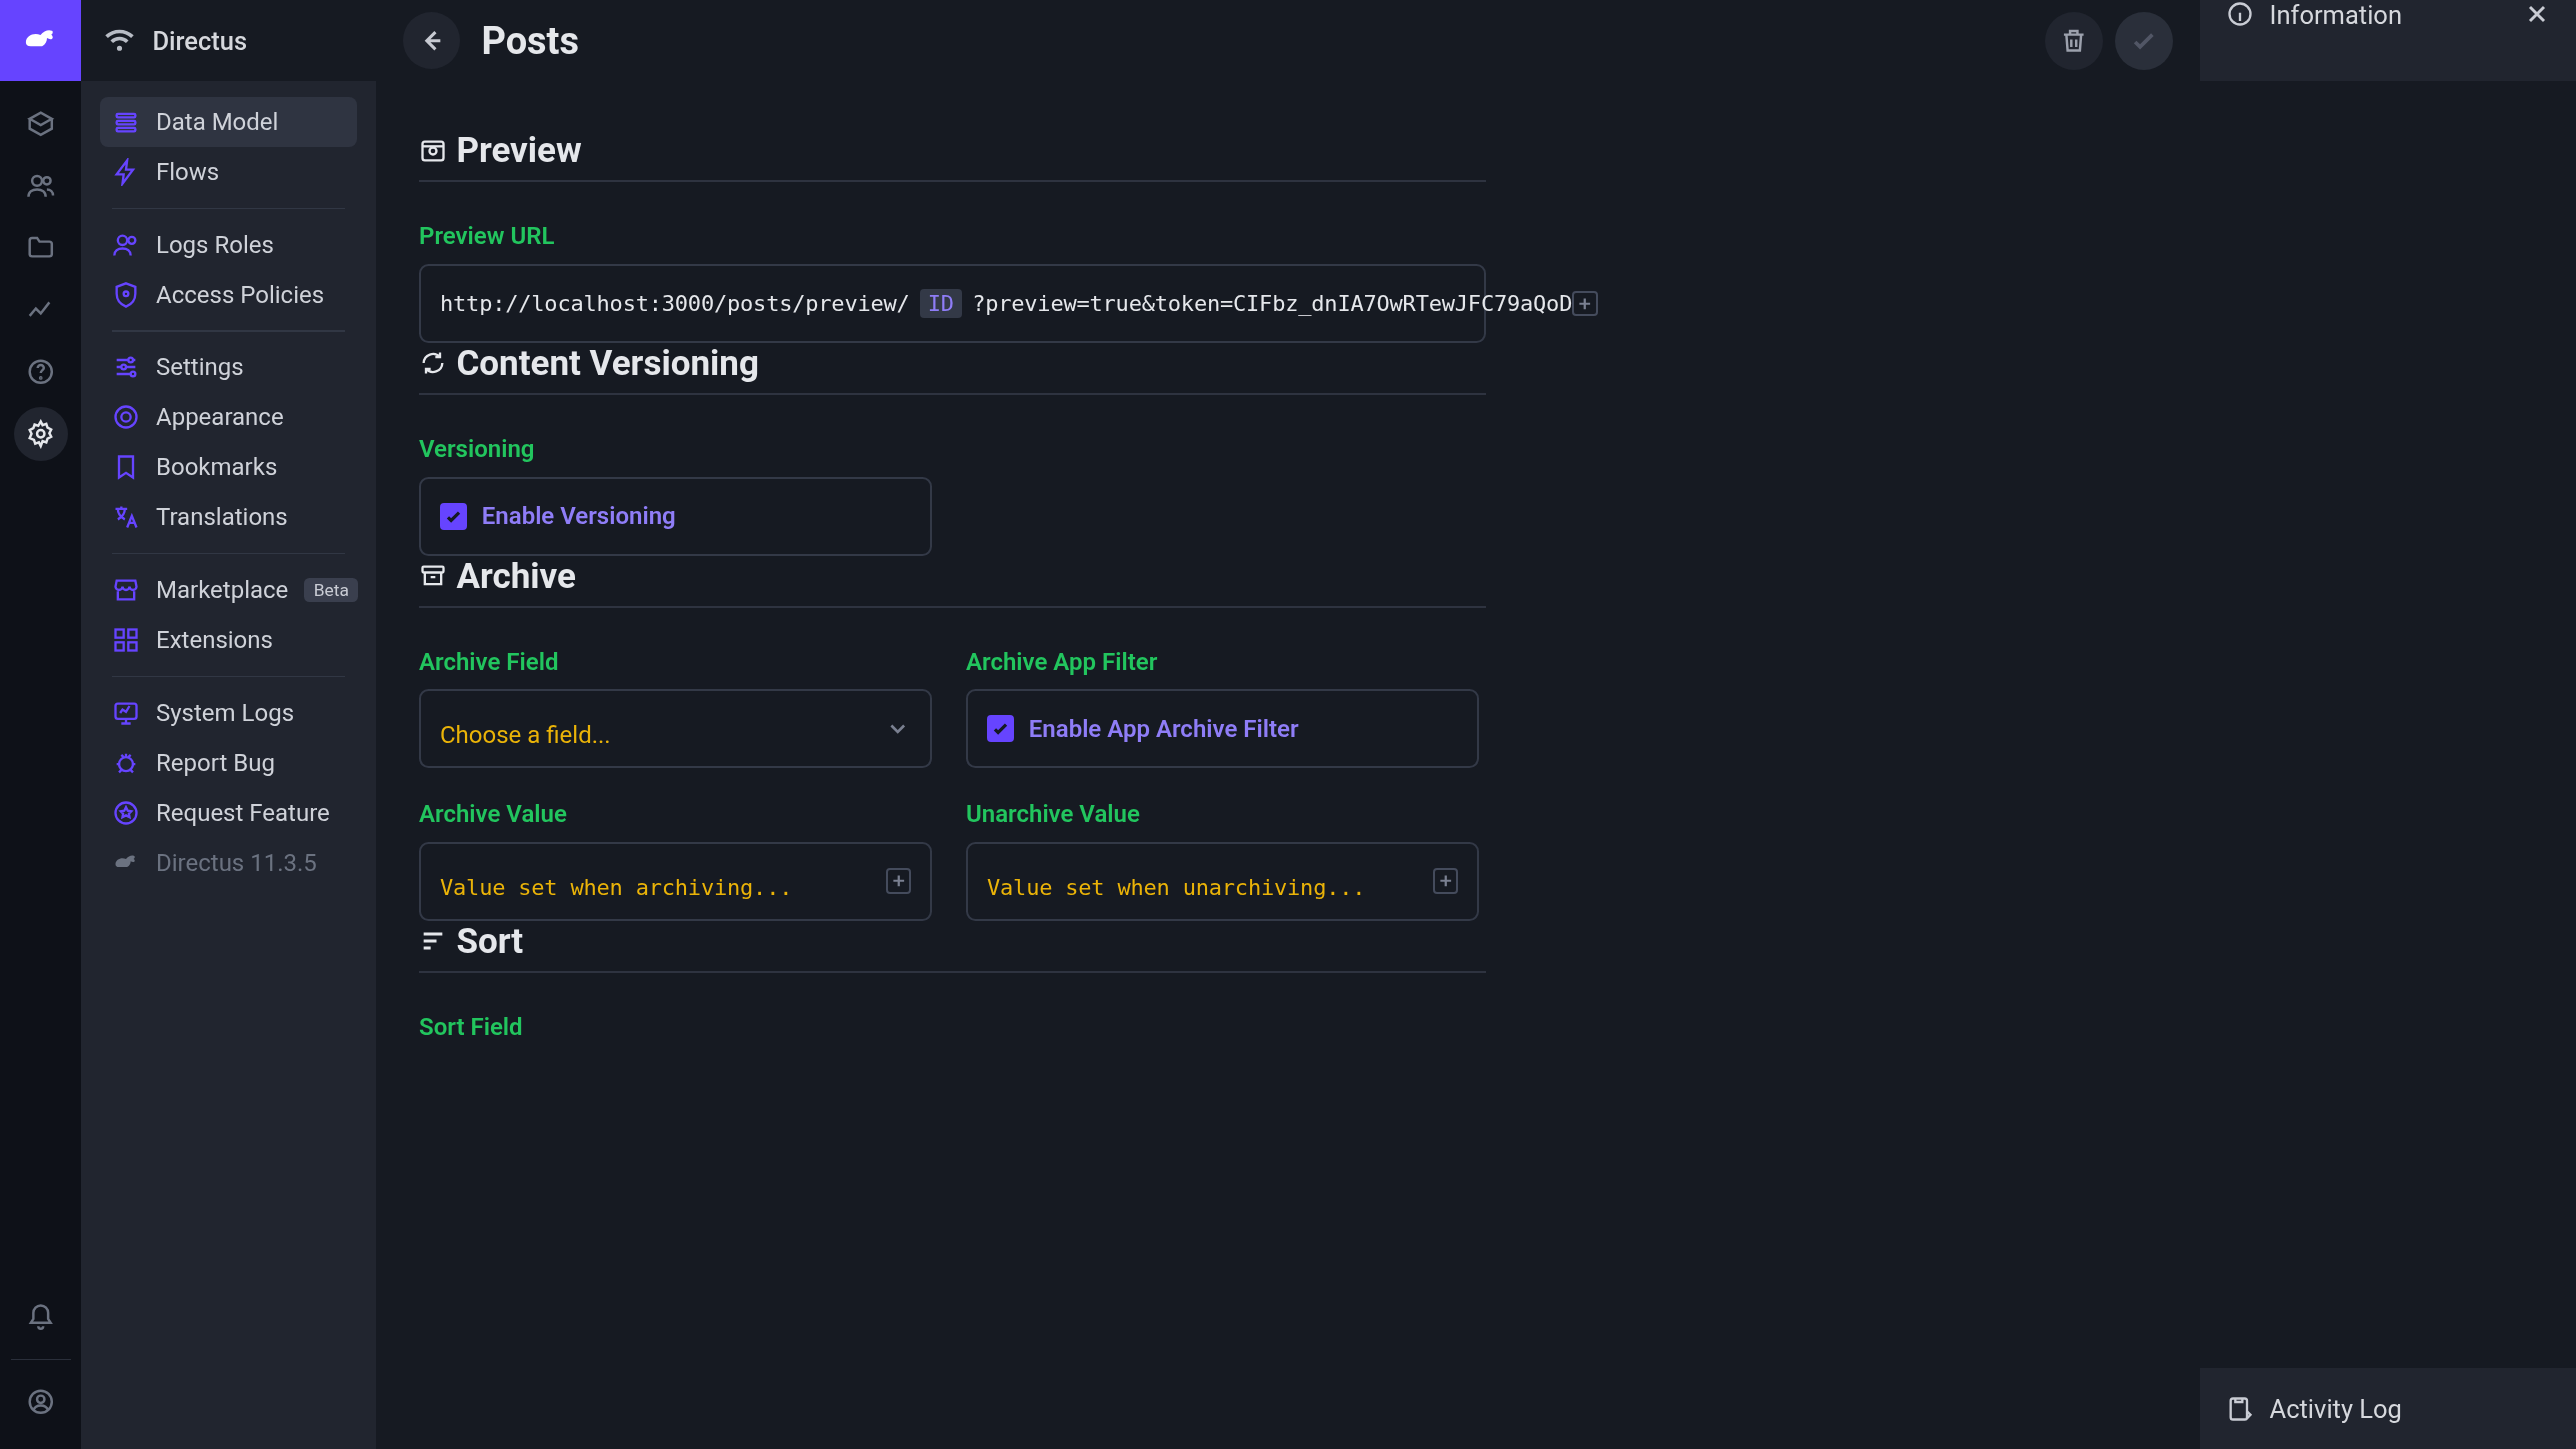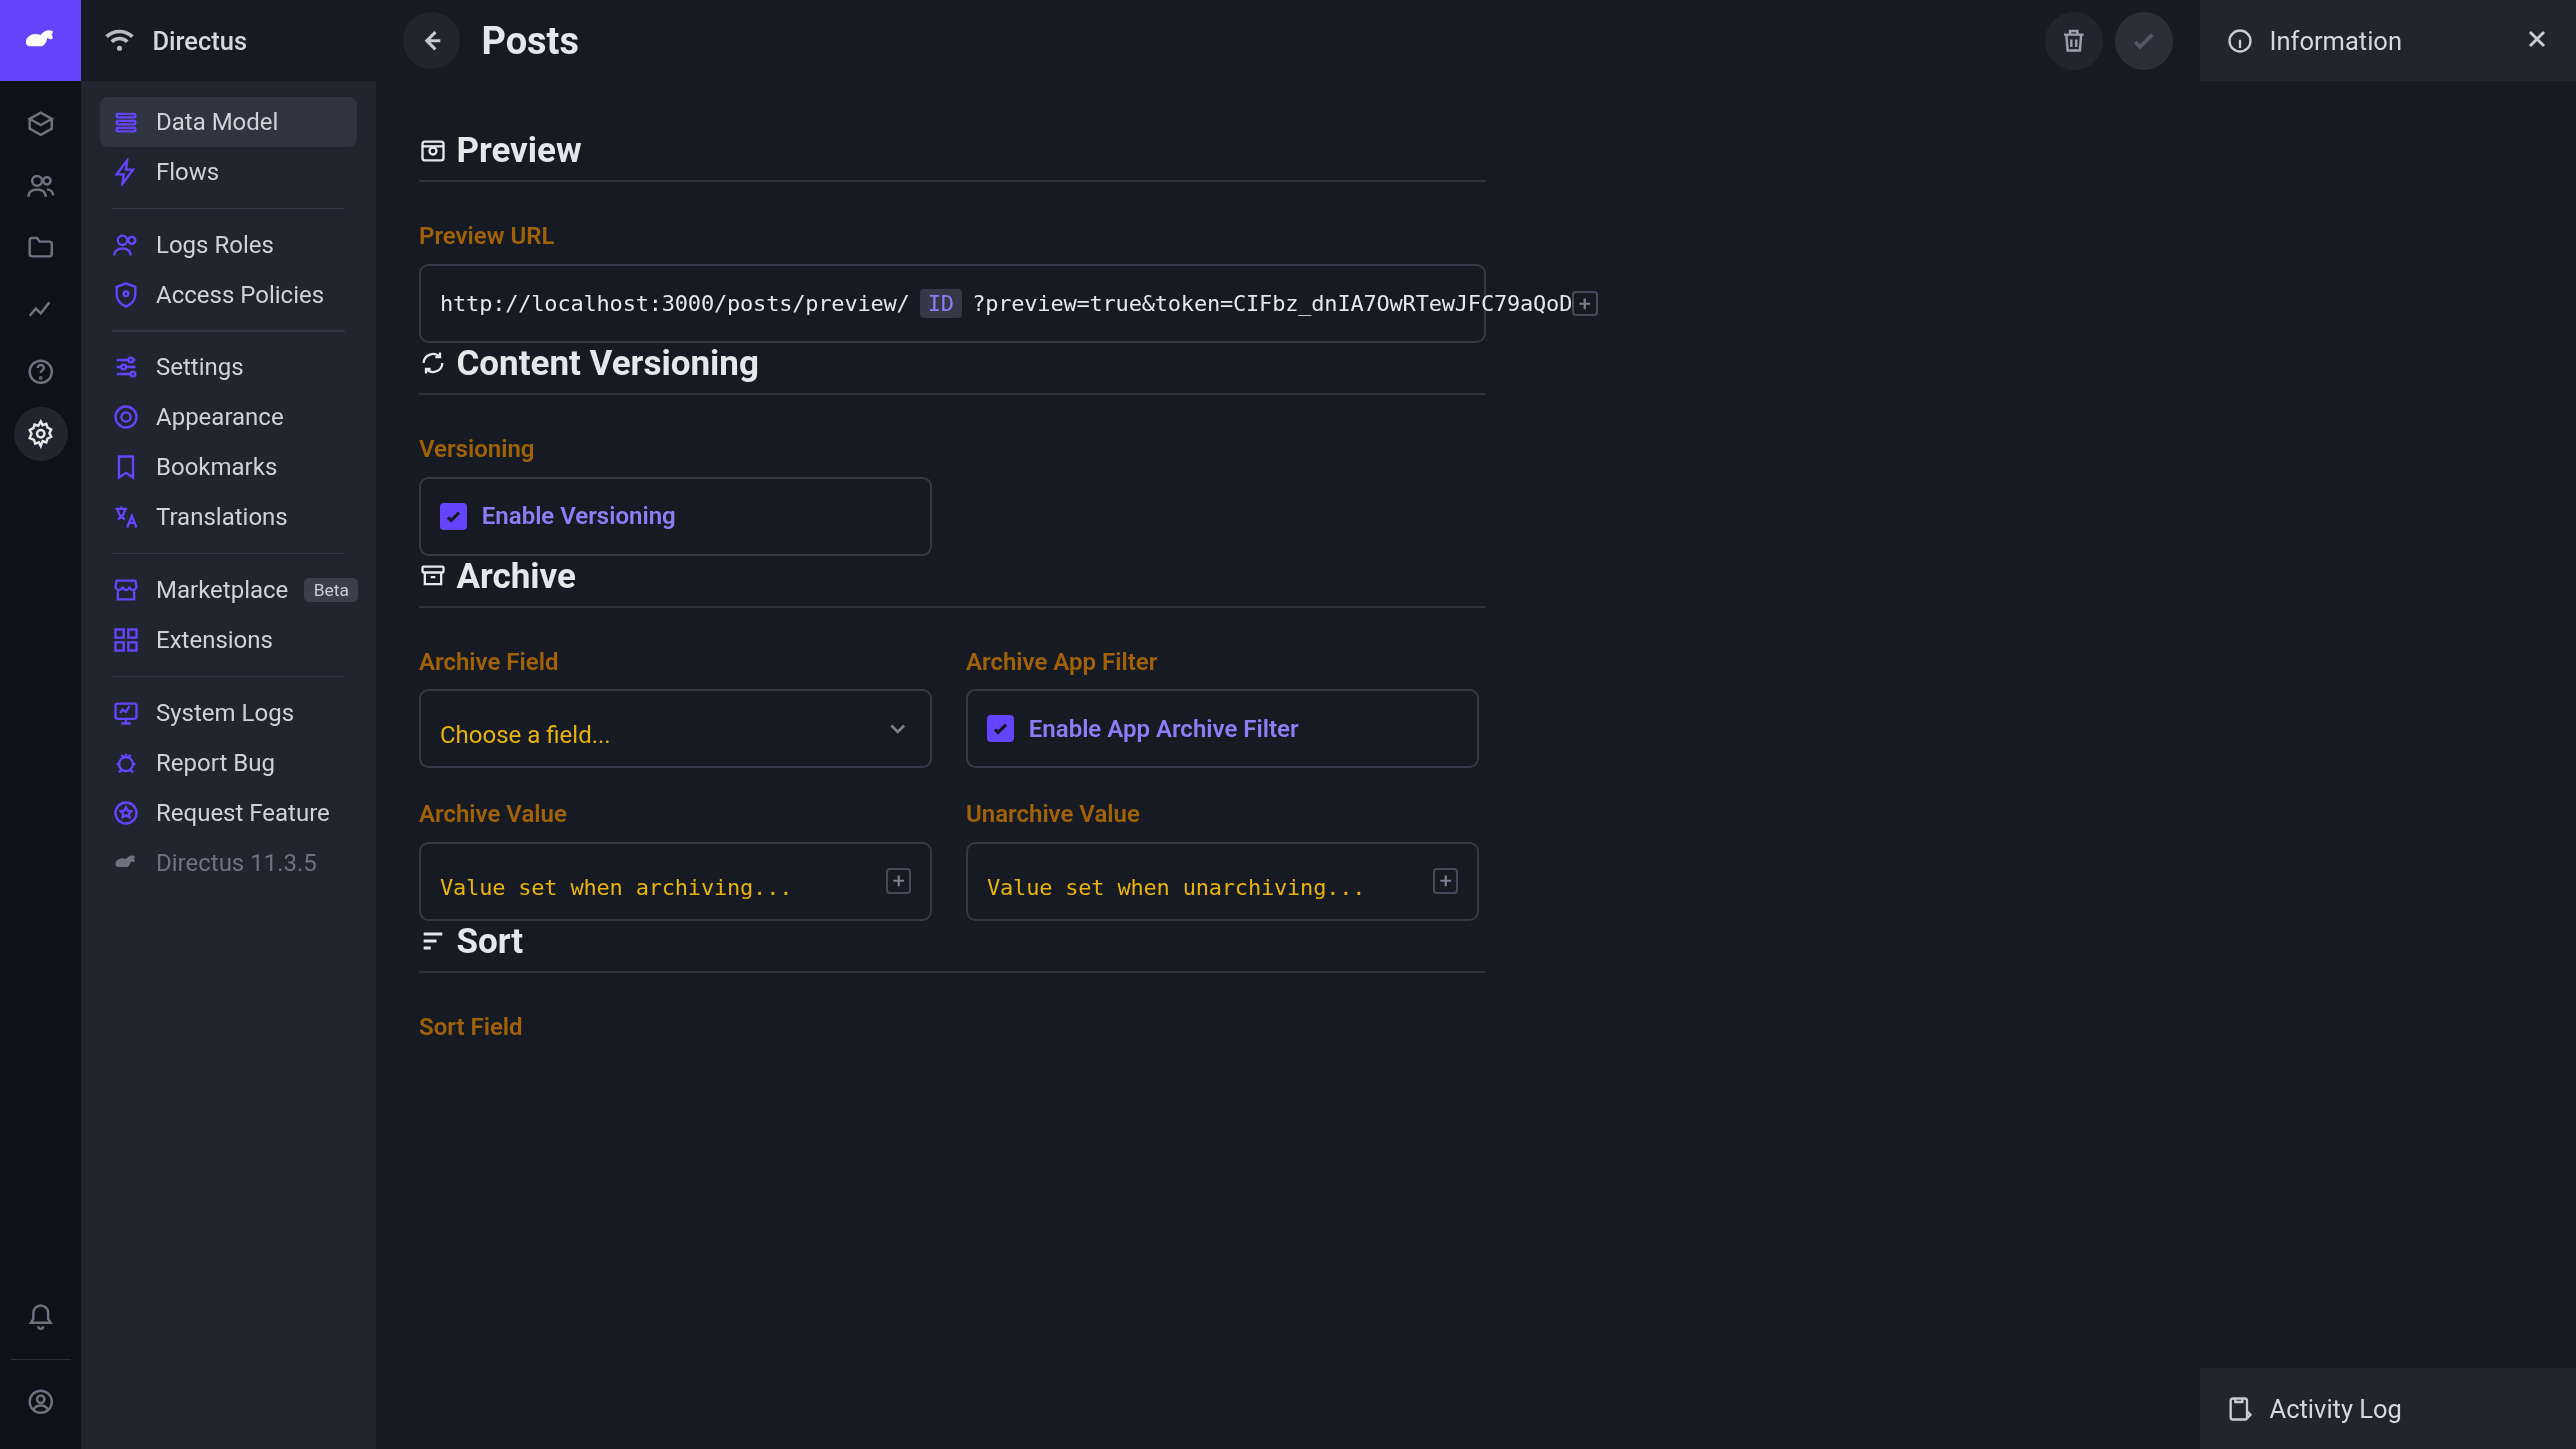--- a/index.html
+++ b/index.html
@@ -108,21 +108,21 @@
   .section { width: 1067px; }
   .section-head {
     display: flex; align-items: center; gap: 9.4px;
     border-bottom: 2px solid #2e3340;
     padding-bottom: 9.4px;
     margin: 38px 0 40px 0;
   }
   .section-head:first-child { margin-top: 0; }
   .section-head svg { width: 28px; height: 28px; color: #e5e7eb; }
   .section-title { font-size: 35px; font-weight: 700; }
-  .field-label { font-size: 24px; font-weight: 600; margin-bottom: 13.4px; color: #a16207; }
+  .field-label { font-size: 24px; font-weight: 600; margin-bottom: 13.4px; color: #22c55e; }
   .field-row { display: flex; gap: 27px; }
   .field-col { flex: 1; }
   .input {
     height: 79px;
     background: #161a22;
     border: 2px solid #333947;
     border-radius: 9.4px;
     display: flex; align-items: center;
     padding: 0 19px;
     color: #e5e7eb;
@@ -164,21 +164,21 @@
   .chk svg { width: 19px; height: 19px; color: #161a22; }
   .chk-label { color: #8f7df7; font-size: 24px; font-weight: 600; }
   
   .rpanel {
     width: 376px;
     background: #21252f;
     display: flex; flex-direction: column;
   }
   .rpanel-head {
     height: 81px;
-    display: flex; align-items: center; gap: 16px;
+    display: flex; gap: 16px;
     padding: 0 25.5px;
   }
   .rpanel-head svg { width: 28px; height: 28px; color: #c9ccd4; }
   .rpanel-title { font-size: 25.5px; color: #d6d8dd; }
   .rpanel-close { margin-left: auto; color: #c9ccd4; }
   .rpanel-body {
     flex: 1;
     background: #161a22;
   }
   .rpanel-foot {

